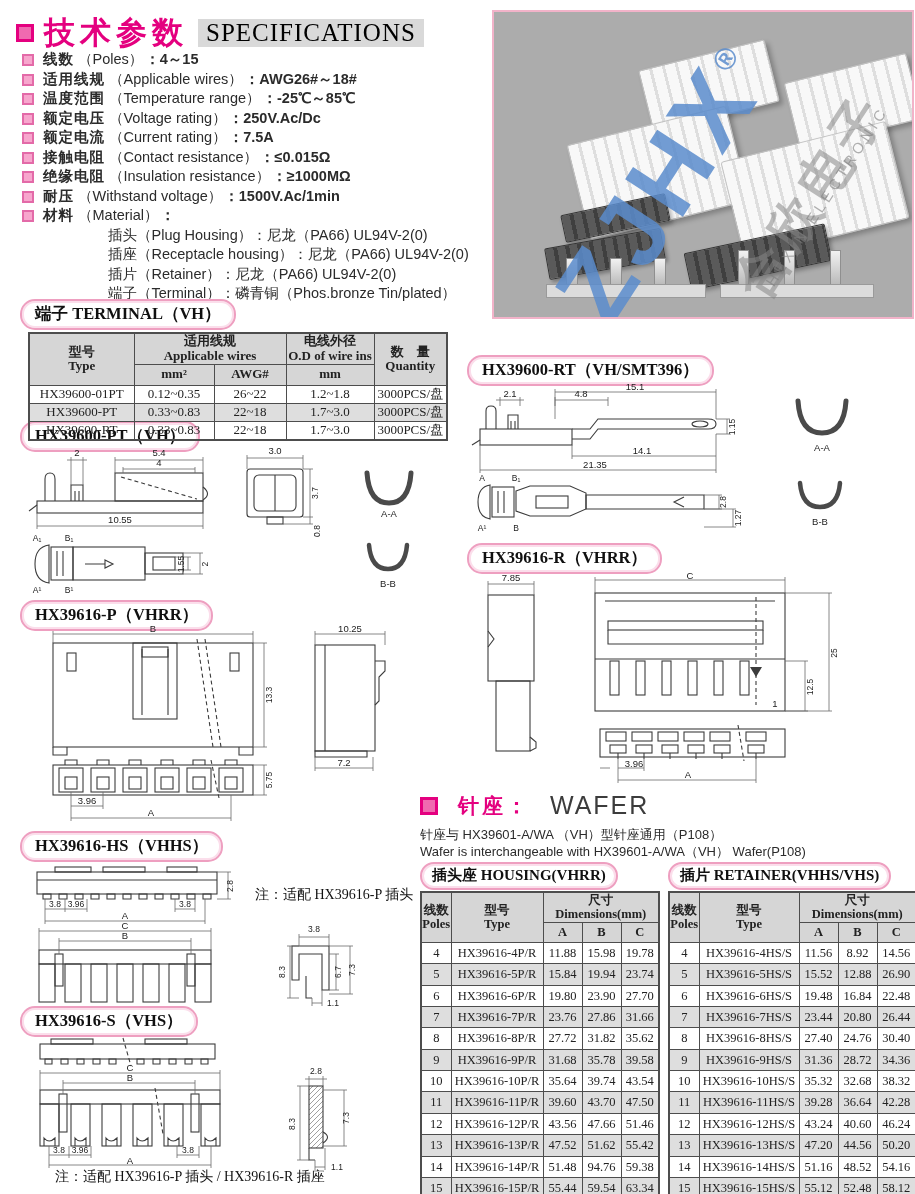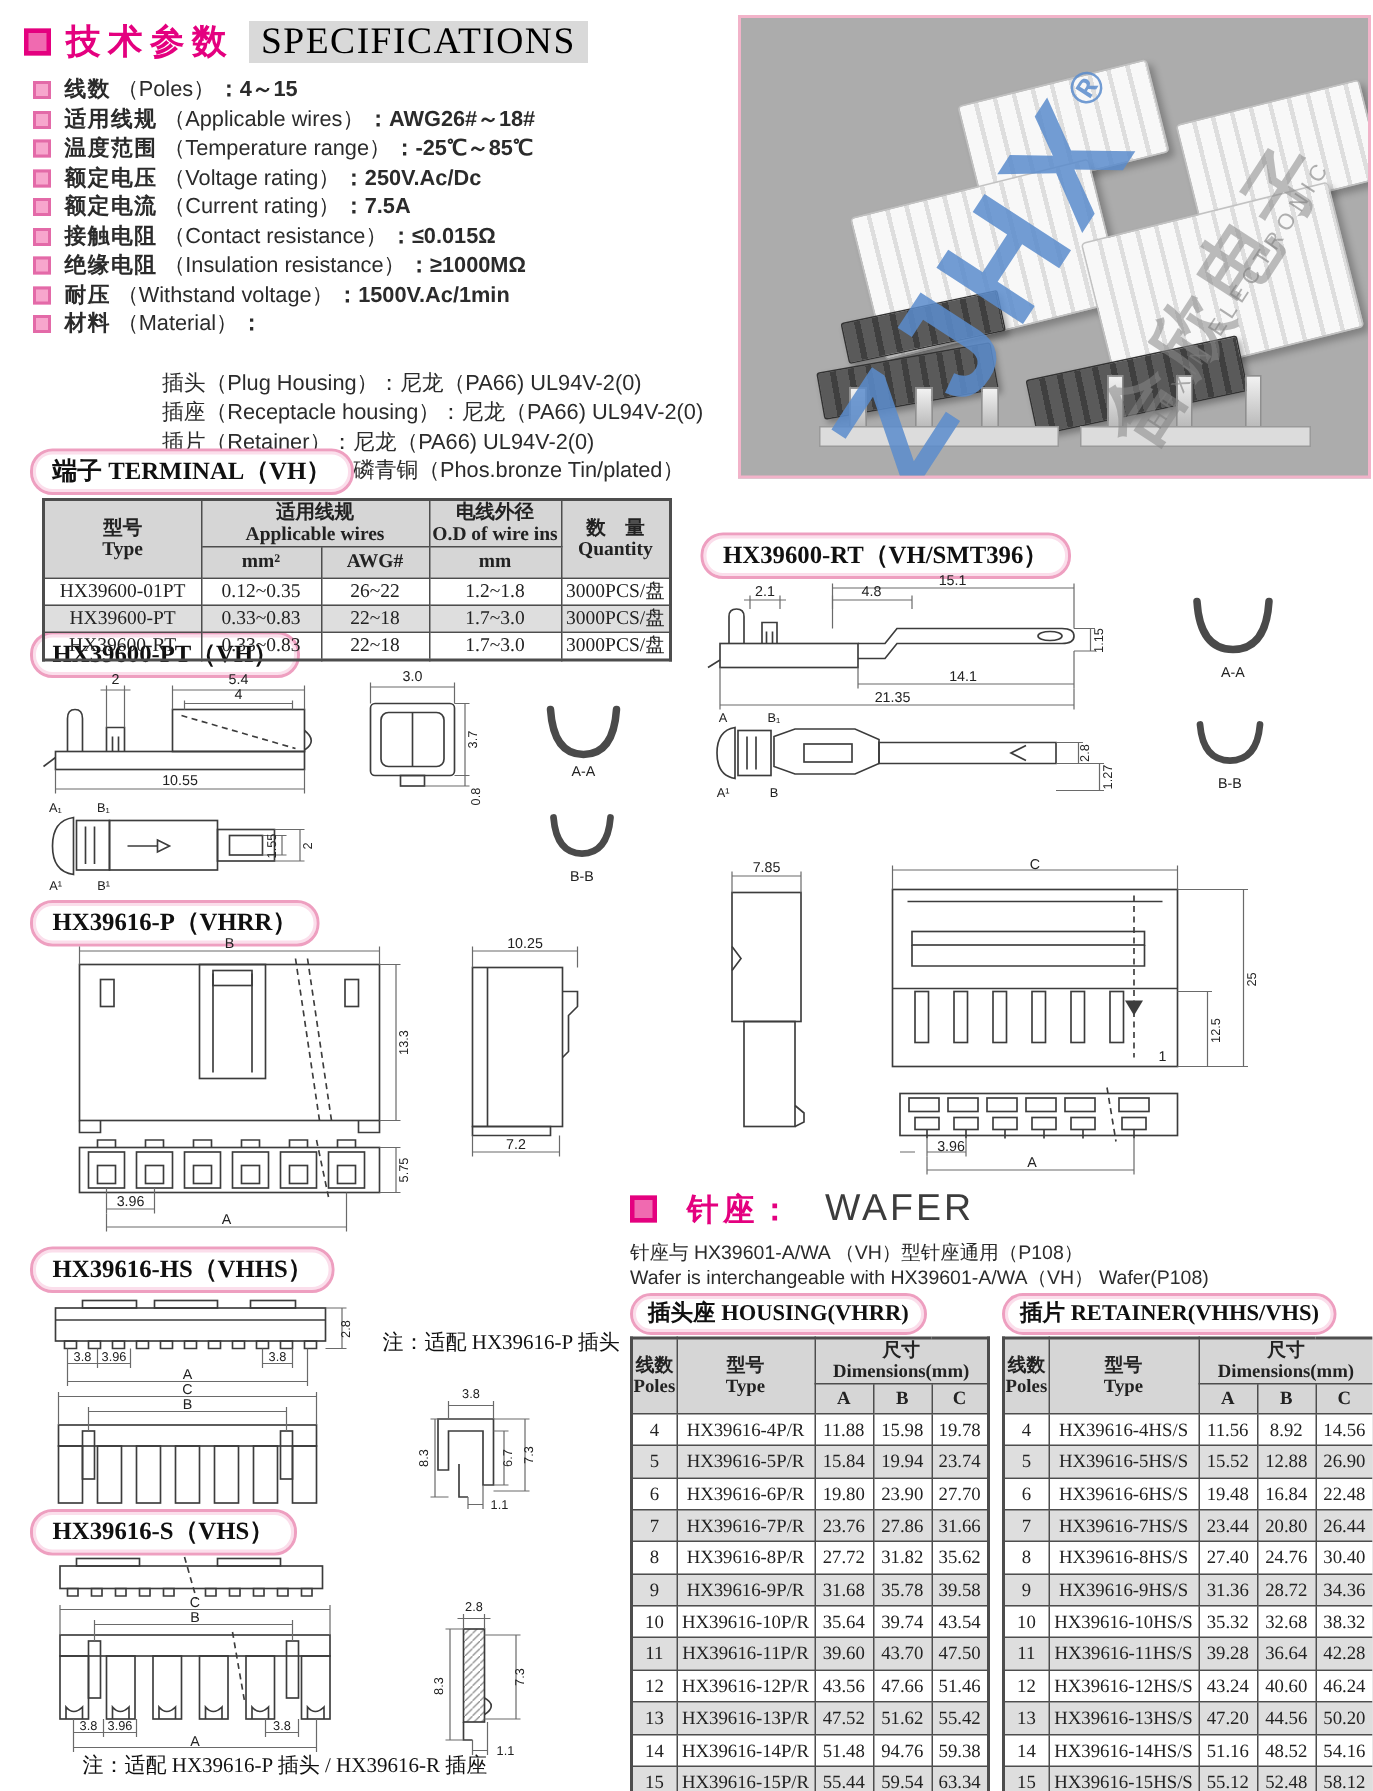--- a/index.html
+++ b/index.html
@@ -2,32 +2,32 @@
 <html><head>
 <meta charset="utf-8">
 <style>
   html,body{margin:0;padding:0;background:#ffffff;}
   #page{position:relative;width:915px;height:1194px;background:#fff;overflow:hidden;
         font-family:"Liberation Sans",sans-serif;color:#222;}
 
   
   .main-title{position:absolute;left:16px;top:12px;display:flex;align-items:center;gap:10px;}
   .big-sq{width:12px;height:12px;background:#f06ab0;border:3px solid #e4007f;}
-  .title-cn{color:#e4007f;font-size:23px;font-weight:bold;letter-spacing:5px;}
+  .title-cn{color:#e4007f;font-size:31px;font-weight:bold;letter-spacing:5px;}
   .title-en{background:#d9d9d9;color:#000;font-family:"Liberation Serif",serif;
             font-size:25px;padding:0 8px;letter-spacing:1px;}
 
   
   .specs{position:absolute;left:22px;top:50px;width:460px;}
   .spec-row{display:flex;align-items:flex-start;height:19.5px;font-size:14.5px;color:#2b2b2b;}
   .sq{flex:0 0 8px;width:8px;height:8px;margin:4px 9px 0 0;background:#f7a6cd;border:2px solid #e36aa8;}
   .sp-cn{font-weight:bold;letter-spacing:1px;margin-right:4px;white-space:nowrap;}
   .sp-en{margin-right:2px;white-space:nowrap;}
   .sp-val{white-space:nowrap;font-weight:bold;}
-  .mat-lines{margin-left:86px;margin-top:20px;}
+  .mat-lines{margin-left:86px;}
   .mat-line{font-size:14.5px;height:19.5px;color:#2b2b2b;white-space:nowrap;}
 
   
   .photo{position:absolute;left:492px;top:10px;width:418px;height:305px;background:#acacac;
          border:2px solid #f2b3c9;overflow:hidden;}
   .ph-block{position:absolute;background:linear-gradient(180deg,#fdfdfd 0%,#e7e7e7 100%);
             border:1px solid #c2c2c2;border-radius:3px;box-shadow:3px 4px 5px rgba(0,0,0,.25);}
   .ridged{background:repeating-linear-gradient(90deg,#f8f8f8 0 10px,#dedede 10px 13px);}
   .ph-dark{position:absolute;background:#4e4e4e;border:1px solid #333;border-radius:2px;
            box-shadow:2px 3px 4px rgba(0,0,0,.3);
@@ -187,20 +187,21 @@
     <div class="wm-cn">合欣电子</div>
     <div class="wm-en">HEXIN ELECTRONIC</div>
   </div>
 
   <div class="pill" style="left:20px;top:299px;">端子 TERMINAL（VH）</div>
   <div class="pill" style="left:20px;top:421px;">HX39600-PT（VH）</div>
   <div class="pill" style="left:20px;top:600px;text-align:center;">HX39616-P（VHRR）</div>
   <div class="pill" style="left:20px;top:831px;">HX39616-HS（VHHS）</div>
   <div class="pill" style="left:20px;top:1006px;">HX39616-S（VHS）</div>
   <div class="pill" style="left:467px;top:355px;">HX39600-RT（VH/SMT396）</div>
+  <div class="pill" style="left:467px;top:543px;">HX39616-R（VHRR）</div>
   <div class="pill small" style="left:420px;top:862px;">插头座 HOUSING(VHRR)</div>
   <div class="pill small" style="left:668px;top:862px;">插片 RETAINER(VHHS/VHS)</div>
 
   <table class="dtable term">
     <colgroup>
         <col style="width:105px">
         <col style="width:80px">
         <col style="width:72px">
         <col style="width:88px">
         <col style="width:73px">

